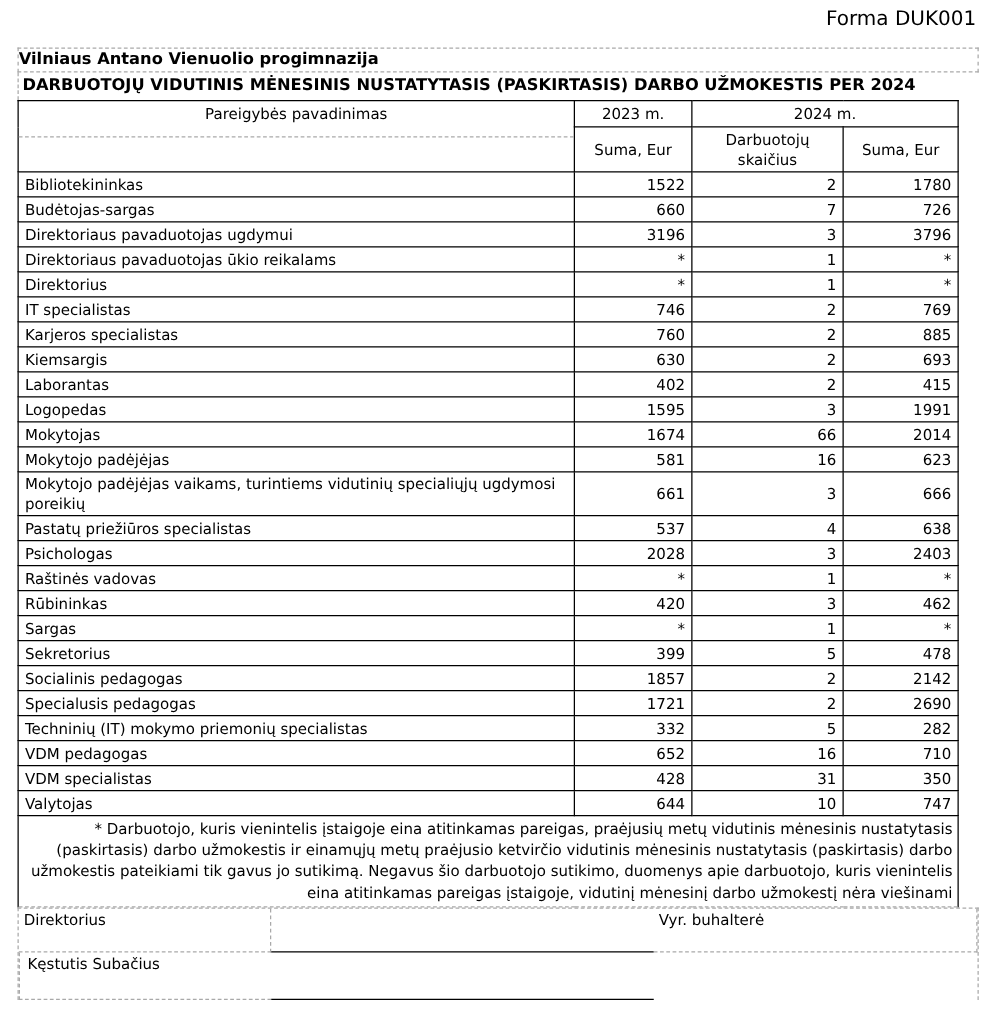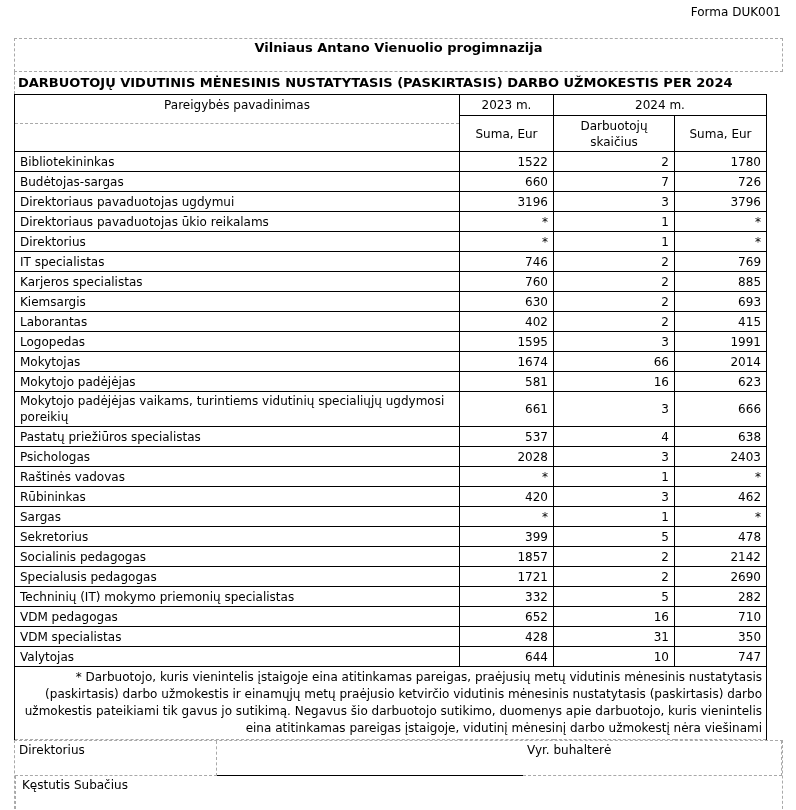--- a/index.html
+++ b/index.html
@@ -4,27 +4,27 @@
 <style>
   * { margin:0; padding:0; box-sizing:border-box; }
   html,body { background:#fff; }
   body {
     width:796px; height:810px; position:relative;
     font-family:"DejaVu Sans","Liberation Sans",sans-serif;
     color:#000; font-size:12px;
   }
   .form-label {
     position:absolute; top:5px; right:15px;
-    font-size:12px;
+    font-size:16px;
   }
   .doc { position:absolute; left:14px; top:38px; width:769px; }
 
   .doc-title {
-    height:34px; border:1px dashed #a9a9a9;
-    font-weight:bold; font-size:13px; line-height:18px; text-align:center;
+    height:20px; border:1px dashed #a9a9a9;
+    font-weight:bold; font-size:13px; line-height:18px; 
   }
   .doc-subtitle {
     height:22px; border-left:1px dashed #a9a9a9;
     font-weight:bold; font-size:13px; line-height:21px;
     padding-left:3px; white-space:nowrap; overflow:hidden;
   }
 
   table.salary-table {
     border-collapse:collapse; table-layout:fixed; width:752px;
     font-size:12px;

